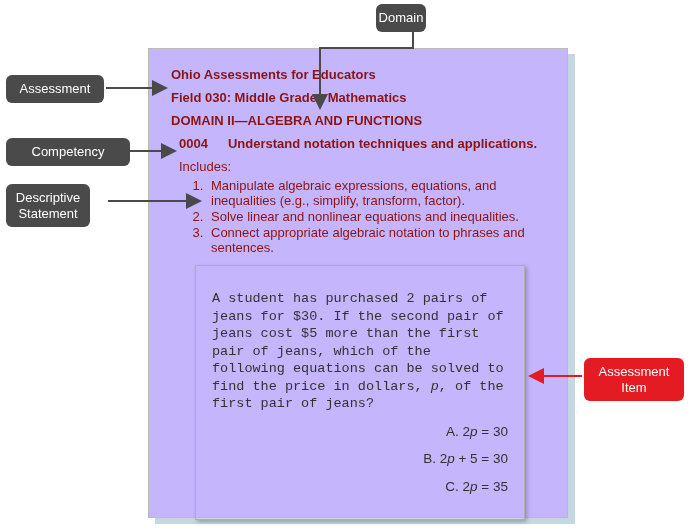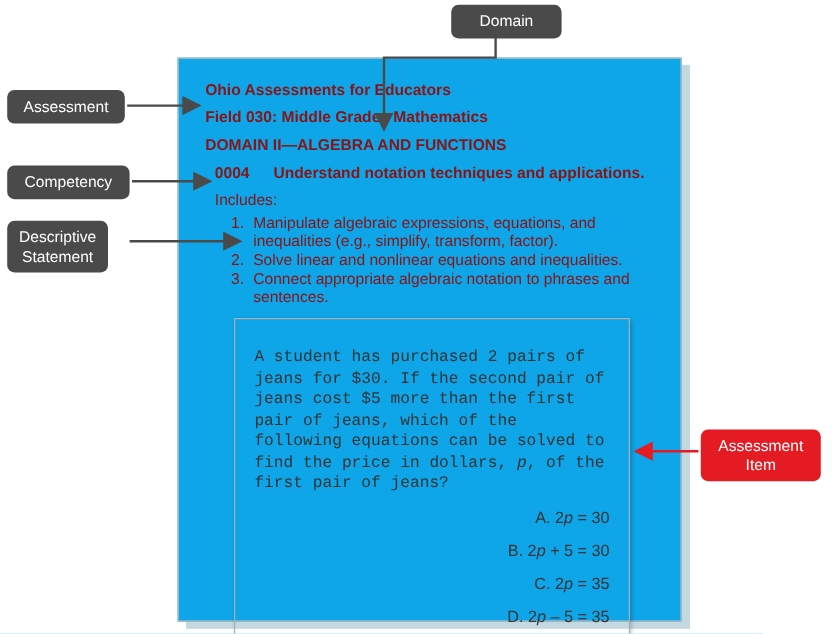--- a/index.html
+++ b/index.html
@@ -29,21 +29,21 @@
     box-sizing: border-box;
   }
   .label-dark { background: #4a4a4a; }
   .label-red  { background: #e41b23; }
   .page-shadow {
     position: absolute;
     background: #c4d9df;
   }
   .page {
     position: absolute;
-    background: #0ea5e9;
+    background: #c4b5fd;
     border: 1px solid #bbbbbb;
     box-sizing: border-box;
     padding: 14px 18px 14px 22px;
   }
   .hdr {
     color: #8a1414;
     font-weight: bold;
     font-size: 13px;
     margin: 4px 0 8px 0;
   }
@@ -104,25 +104,25 @@
     width: 700px;
     height: 528px;
     pointer-events: none;
   }
 </style>
 </head>
 <body>
 
 <div class="stage">
 
-  <div class="label label-dark" style="left:376px; top:4px; width:92px;">Domain</div>
+  <div class="label label-dark" style="left:376px; top:4px; width:50px;">Domain</div>
 
   <div class="label label-dark" style="left:6px; top:75px; width:98px;">Assessment</div>
 
-  <div class="label label-dark" style="left:6px; top:138px; width:102px;">Competency</div>
+  <div class="label label-dark" style="left:6px; top:138px; width:124px;">Competency</div>
 
   <div class="label label-dark" style="left:6px; top:184px; width:84px; white-space:pre-line;">Descriptive
 Statement</div>
 
   <div class="label label-red" style="left:584px; top:358px; width:100px; white-space:pre-line;">Assessment
 Item</div>
 
   <div class="page-shadow" style="left:155px; top:54px; width:420px; height:470px;"></div>
 
   <div class="page" style="left:148px; top:48px; width:420px; height:470px;">
@@ -156,24 +156,20 @@
           <span>2</span><span class="ital">p</span><span> = 30</span>
         </li>
         <li>
           <span class="ch-letter">B.</span>
           <span>2</span><span class="ital">p</span><span> + 5 = 30</span>
         </li>
         <li>
           <span class="ch-letter">C.</span>
           <span>2</span><span class="ital">p</span><span> = 35</span>
         </li>
-        <li>
-          <span class="ch-letter">D.</span>
-          <span>2</span><span class="ital">p</span><span> – 5 = 35</span>
-        </li>
       </ul>
     </div>
   </div>
 
   <svg class="arrows">
     <defs>
       <marker id="ah-dark" markerWidth="8" markerHeight="8" refX="7" refY="4" orient="auto">
         <path d="M0,0 L8,4 L0,8 Z" fill="#4a4a4a"></path>
       </marker>
       <marker id="ah-red" markerWidth="8" markerHeight="8" refX="7" refY="4" orient="auto">

